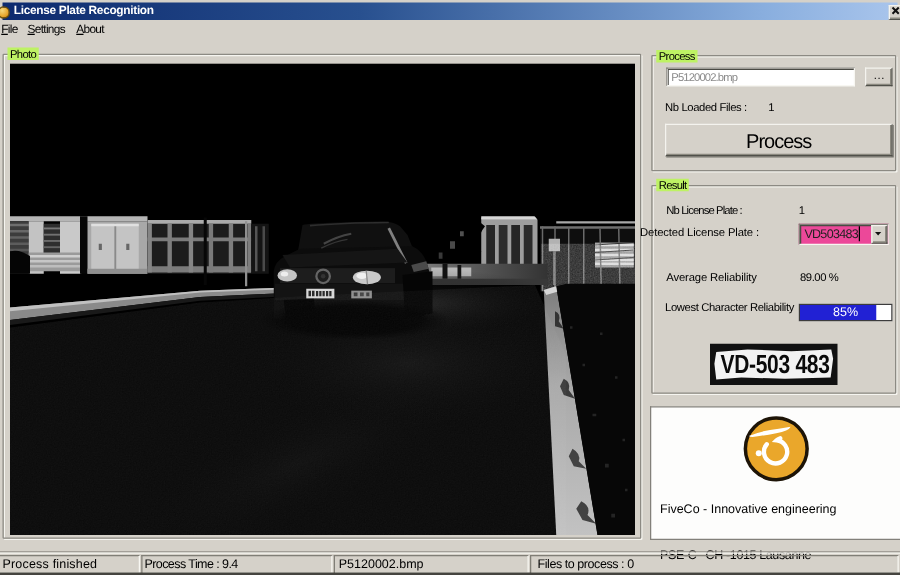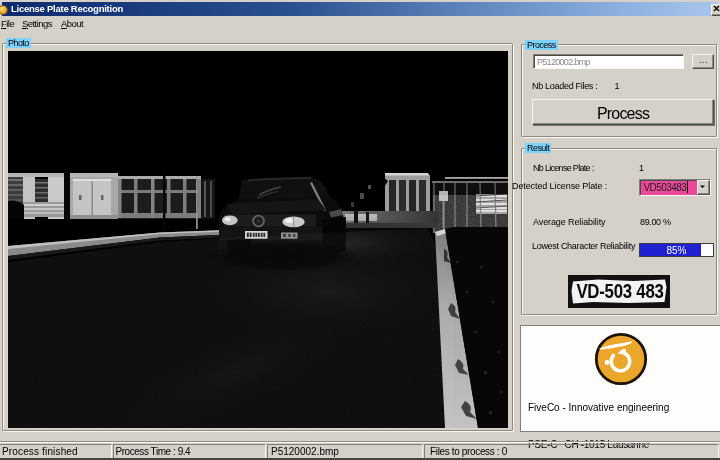--- a/index.html
+++ b/index.html
@@ -2,21 +2,21 @@
 <html><head>
 <meta charset="utf-8">
 <style>
   html,body{margin:0;padding:0;}
   body{width:720px;height:460px;background:#d5d1c9;overflow:hidden;position:relative;
        font-family:"Liberation Sans",sans-serif;font-size:10px;color:#000;}
   .abs{position:absolute;}
   .lbl{position:absolute;font-size:9px;letter-spacing:-0.3px;white-space:pre;}
   .groupbox{position:absolute;border:1px solid #8c8a83;border-radius:1px;
             box-shadow:1px 1px 0 #f6f5f0, inset 1px 1px 0 #f6f5f0;}
-  .gblabel{position:absolute;background:#7dd3fc;padding:0 2px;font-size:9px;letter-spacing:-0.55px;text-align:right;}
+  .gblabel{position:absolute;background:#bef264;padding:0 2px;font-size:9px;letter-spacing:-0.55px;text-align:right;}
   .sunken{border-top:1px solid #807e76;border-left:1px solid #807e76;
           border-bottom:1px solid #f8f7f2;border-right:1px solid #f8f7f2;
           box-shadow:inset 1px 1px 0 #4a4a44;text-align:right;}
   .raised{background:#d5d1c9;
           border-top:1px solid #f4f3ee;border-left:1px solid #f4f3ee;
           border-bottom:1px solid #50504a;border-right:1px solid #50504a;
           box-shadow:inset -1px -1px 0 #8b897f;}
 </style>
 </head>
 <body>

